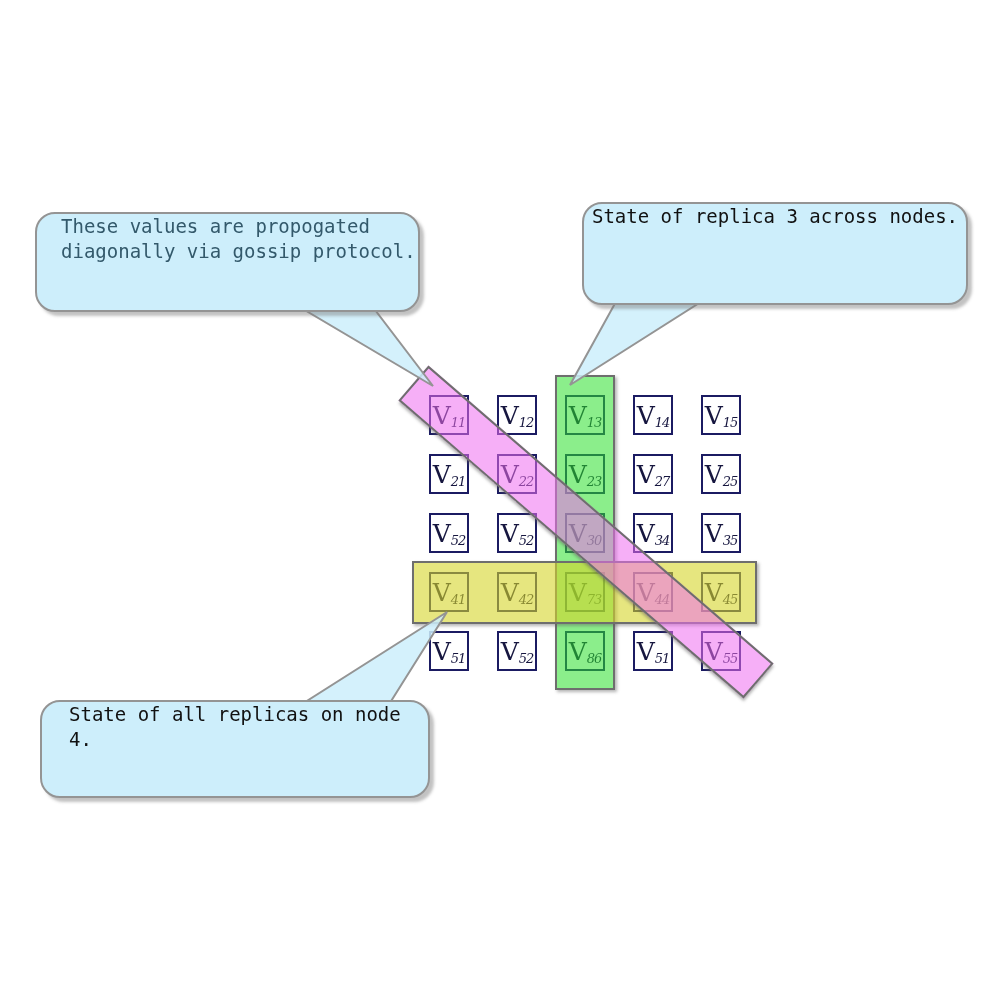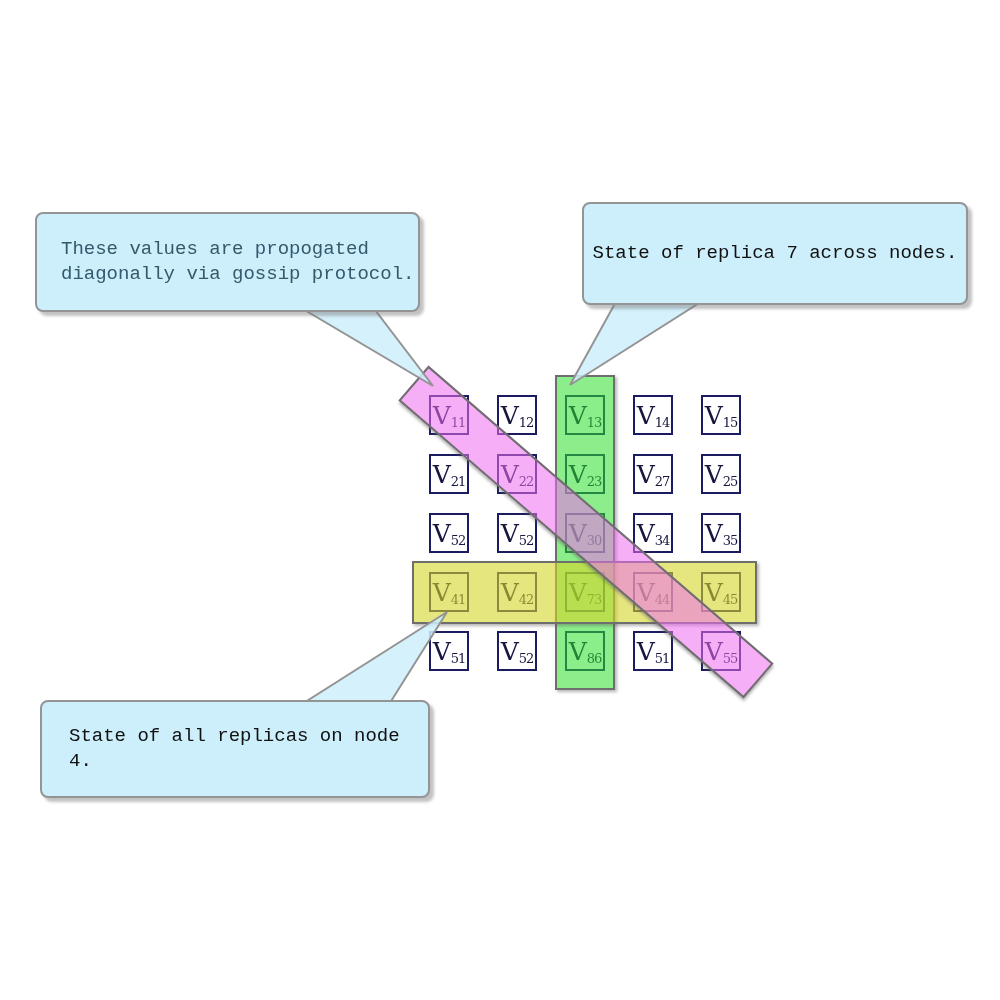--- a/index.html
+++ b/index.html
@@ -9,38 +9,38 @@
   }
   
   #matrix{position:absolute;left:0;top:0;width:1000px;height:1000px;z-index:1;}
   .cell{
     position:absolute;width:40px;height:40px;box-sizing:border-box;
     border:2px solid var(--cell-border);background:#ffffff;
     display:flex;align-items:center;justify-content:center;
     font-family:"DejaVu Serif", serif;color:var(--cell-text);
   }
   .cell .v{font-size:25px;line-height:1;}
-  .cell sub{font-size:13px;line-height:1;transform:translateY(7px);letter-spacing:-1px;}
+  .cell sub{font-size:13px;line-height:1;transform:translateY(7px);letter-spacing:-1px;font-style:italic;}
   
   .band{position:absolute;box-sizing:border-box;border:2.5px solid var(--band-border);
         box-shadow:2px 2px 3px rgba(90,90,90,0.45);}
   #band-green{left:555px;top:375px;width:60px;height:315px;background:var(--green-fill);z-index:2;}
   #band-yellow{left:412px;top:561px;width:345px;height:63px;background:var(--yellow-fill);z-index:3;}
   #band-pink{left:358px;top:509px;width:456px;height:46px;background:var(--pink-fill);
              transform:rotate(40.8deg);transform-origin:center center;z-index:4;}
   
   #tails{position:absolute;left:0;top:0;z-index:5;pointer-events:none;}
   #tails polygon{fill:var(--callout-fill);fill-opacity:0.85;stroke:var(--callout-border);stroke-width:2;}
   
   .callout{
     position:absolute;box-sizing:border-box;background:var(--callout-fill);
-    border:2px solid var(--callout-border);border-radius:8px;
+    border:2px solid var(--callout-border);border-radius:20px;
     box-shadow:4px 4px 3px rgba(120,120,120,0.45);
-    display:flex;align-items:center;z-index:6;
-    font-size:19px;line-height:25px;white-space:pre-line;font-family:Liberation Mono, monospace;
+    display:flex;z-index:6;
+    font-size:19px;line-height:25px;white-space:pre-line;
   }
   #callout-gossip{left:35px;top:212px;width:385px;height:100px;color:var(--gossip-text);padding-left:24px;}
   #callout-replica{left:582px;top:202px;width:386px;height:103px;color:var(--callout-text);justify-content:center;}
   #callout-node{left:40px;top:700px;width:390px;height:98px;color:var(--callout-text);padding-left:27px;}
 </style>
 </head>
 <body>
 
 <div id="canvas">
 
@@ -155,19 +155,19 @@
     <polygon points="298,306 372,306 433,386"></polygon>
     <polygon points="618,298 707,298 570,385"></polygon>
     <polygon points="299,706 388,706 447,612"></polygon>
   </svg>
 
   <div class="callout" id="callout-gossip">
     <span>These values are propogated
 diagonally via gossip protocol.</span>
   </div>
   <div class="callout" id="callout-replica">
-    <span>State of replica 7 across nodes.</span>
+    <span>State of replica 3 across nodes.</span>
   </div>
   <div class="callout" id="callout-node">
     <span>State of all replicas on node 4.</span>
   </div>
 
 </div>
 
 </body></html>

